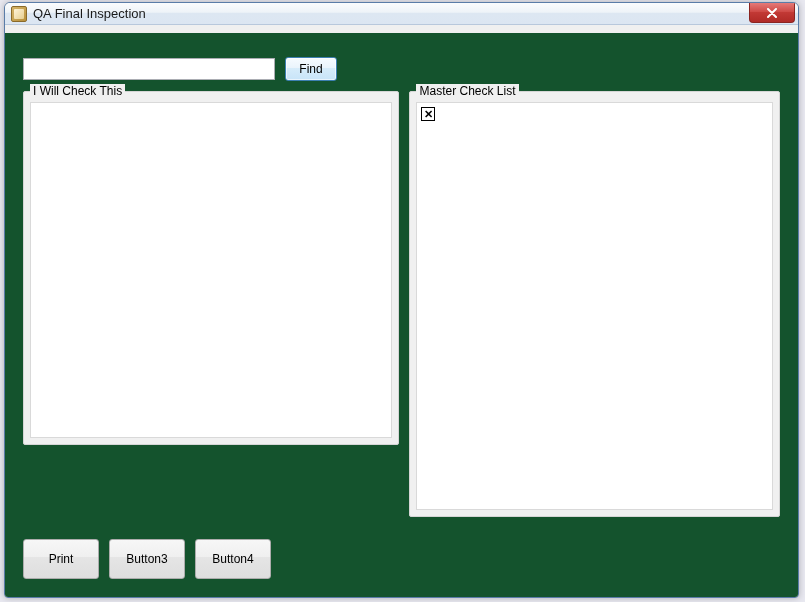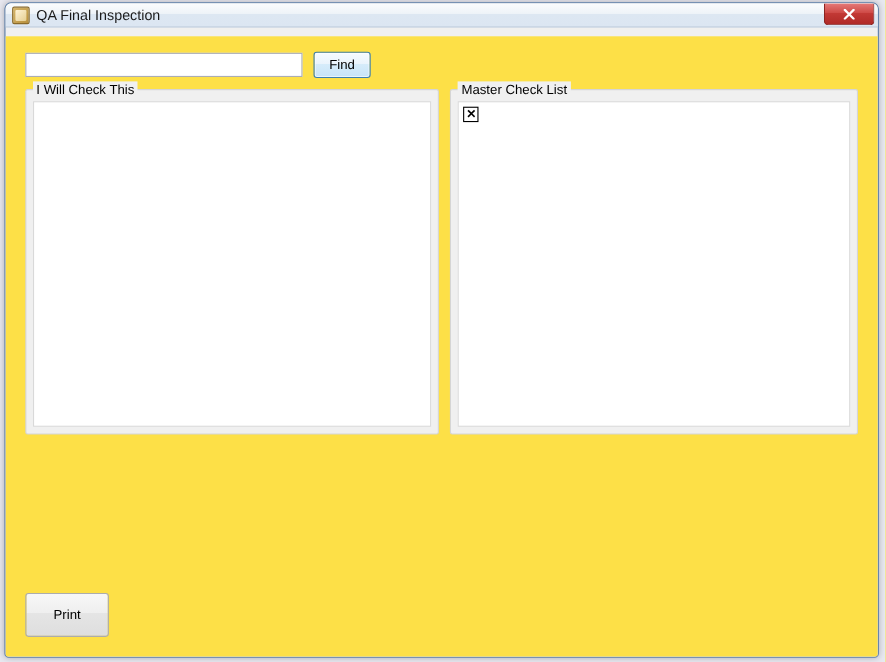--- a/index.html
+++ b/index.html
@@ -67,22 +67,22 @@
       border-radius: 0 0 4px 4px;
       display: flex;
       align-items: center;
       justify-content: center;
       cursor: pointer;
     }
     .close-btn svg { width: 12px; height: 10px; }
     .client {
       position: absolute;
       top: 30px; left: 0; right: 0; bottom: 0;
-      background: #fde047;
-      padding: 14px 18px 14px 18px;
+      background: #14532d;
+      padding: 24px 18px 14px 18px;
     }
     .search-row {
       display: flex;
       align-items: center;
       gap: 10px;
       margin-bottom: 10px;
     }
     .search-input {
       width: 252px;
       height: 22px;
@@ -119,25 +119,25 @@
       position: absolute;
       top: -8px;
       left: 6px;
       background: #f0f0f0;
       padding: 0 3px;
       font-size: 12px;
       color: #000;
     }
     .gb-left {
       width: 378px;
-      height: 314px;
+      height: 354px;
     }
     .gb-right {
       width: 372px;
-      height: 314px;
+      height: 426px;
     }
     .inner-white {
       position: absolute;
       background: #fff;
       border: 1px solid #d9d9d9;
     }
     .gb-left .inner-white {
       top: 10px; left: 6px; right: 6px; bottom: 6px;
     }
     .gb-right .inner-white {
@@ -207,16 +207,18 @@
         <div class="legend">Master Check List</div>
         <div class="inner-white">
           <div class="placeholder-icon">✕</div>
         </div>
       </div>
 
     </div>
 
     <div class="button-row">
       <button class="wf-button">Print</button>
+      <button class="wf-button">Button3</button>
+      <button class="wf-button">Button4</button>
     </div>
 
   </div>
 </div>
 
 </body></html>

